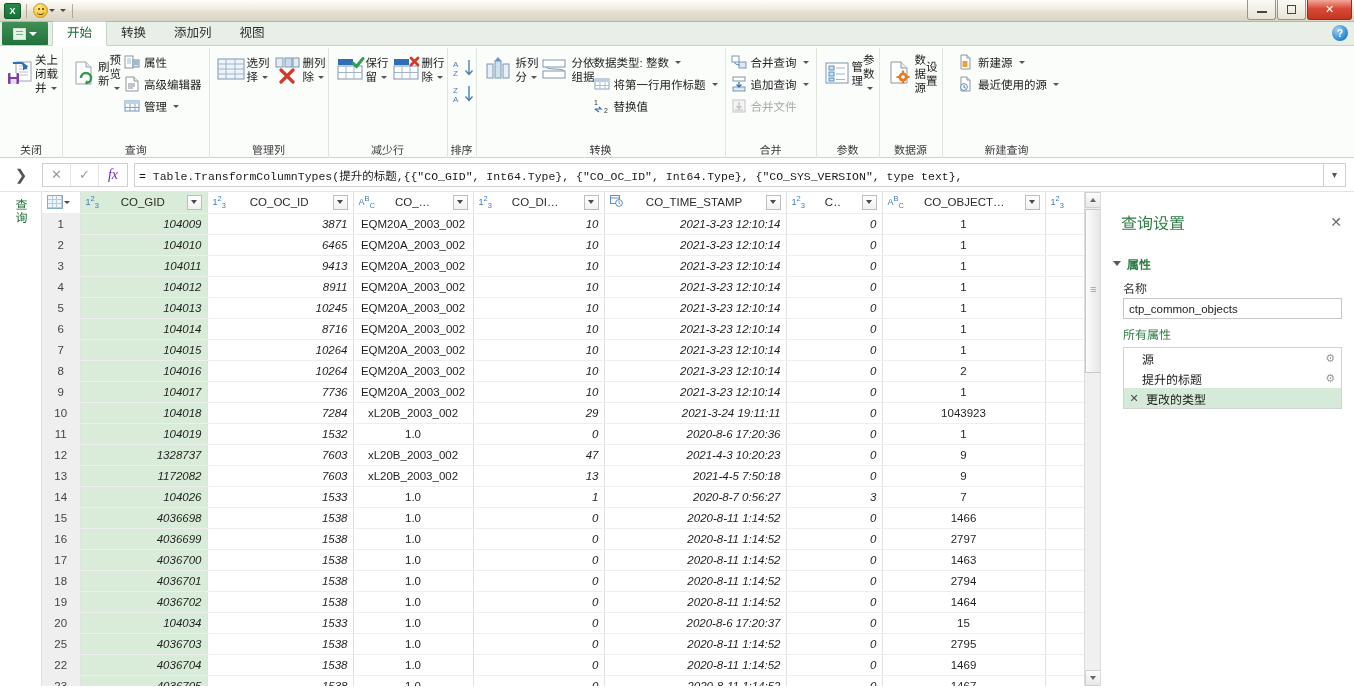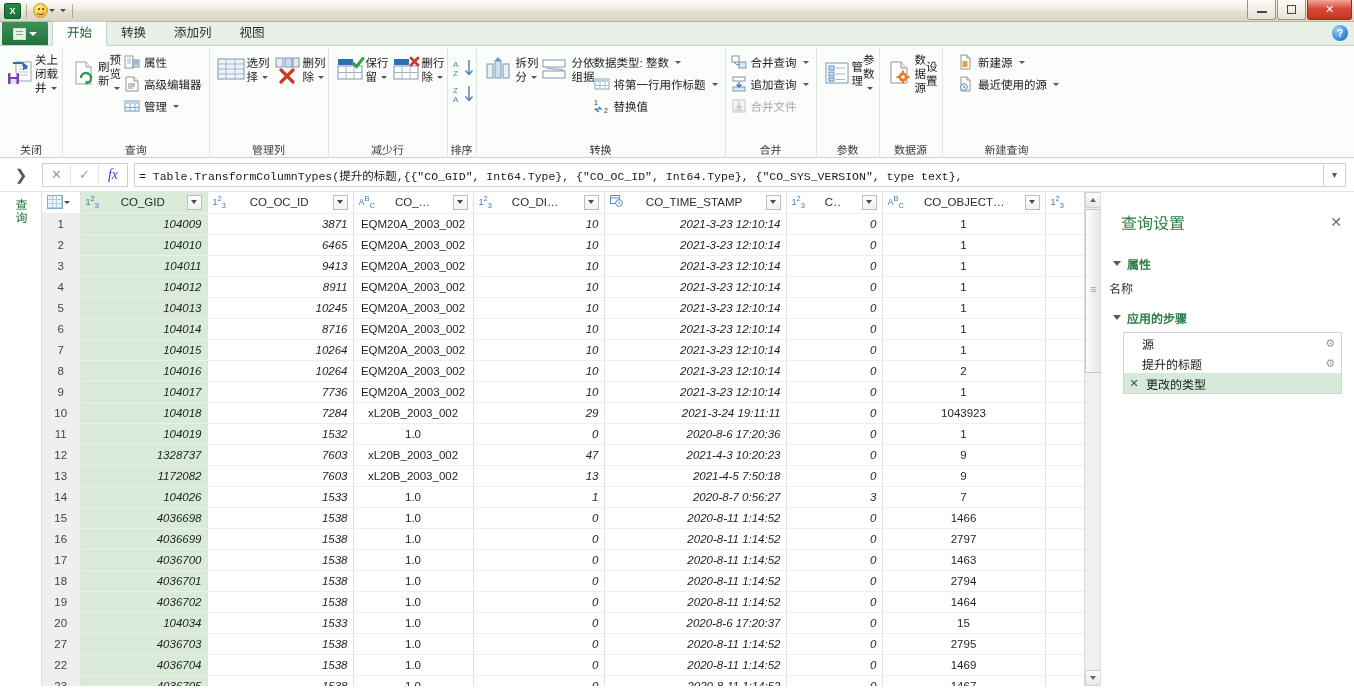--- a/index.html
+++ b/index.html
@@ -268,21 +268,21 @@
   .rp-title h2 { margin: 8px; font-size: 16px; font-weight: normal; color: #2e7d46; }
   .rp-close { color: #6a6a6a; font-size: 14px; }
   .rp-sec-hdr {
     display: flex; align-items: center; gap: 6px;
     padding: 3px 12px; font-size: 12px; font-weight: bold; color: #2e7d46;
   }
   .tri {
     width:0;height:0;border-left:4px solid transparent;border-right:4px solid transparent;
     border-top:5px solid #5a5a5a;
   }
-  .rp-label { padding: 4px 12px 2px 8px; font-size: 12px; color: #333; }
+  .rp-label { padding: 4px 12px 2px 22px; font-size: 12px; color: #333; }
   .rp-input {
     margin: 0 12px 0 22px; height: 21px; border: 1px solid #c7c7c7; background: #fff;
     display: flex; align-items: center; padding: 0 5px; font-size: 11.5px; color: #222;
   }
   .rp-link { padding: 6px 12px 2px 22px; font-size: 12px; color: #2e7d46; text-decoration: none; }
   .steps-box { margin: 3px 12px 0 22px; border: 1px solid #d3d3d3; }
   .step-row {
     display: flex; align-items: center; height: 20px; padding: 0 6px 0 4px;
     font-size: 12px; color: #222; gap: 4px;
   }
@@ -1019,21 +1019,21 @@
               <td class="cell-num key">104034</td>
               <td class="cell-num">1533</td>
               <td class="cell-txt">1.0</td>
               <td class="cell-num">0</td>
               <td class="cell-num">2020-8-6 17:20:37</td>
               <td class="cell-num">0</td>
               <td class="cell-txt">15</td>
               <td class="cell-num">1</td>
             </tr>
             <tr>
-              <td class="rownum">27</td>
+              <td class="rownum">25</td>
               <td class="cell-num key">4036703</td>
               <td class="cell-num">1538</td>
               <td class="cell-txt">1.0</td>
               <td class="cell-num">0</td>
               <td class="cell-num">2020-8-11 1:14:52</td>
               <td class="cell-num">0</td>
               <td class="cell-txt">2795</td>
               <td class="cell-num">1</td>
             </tr>
             <tr>
@@ -1076,25 +1076,23 @@
       <div class="rp-title">
         <h2>查询设置</h2>
         <div class="rp-close"><span>✕</span></div>
       </div>
 
       <div class="rp-sec-hdr">
         <span class="tri"></span>
         <span>属性</span>
       </div>
       <div class="rp-label">名称</div>
-
-      <div class="rp-sec-hdr" style="margin-top:8px;">
-        <span class="tri"></span>
-        <span>应用的步骤</span>
-      </div>
+      <div class="rp-input">ctp_common_objects</div>
+      <div class="rp-link">所有属性</div>
+
       <div class="steps-box">
         <div class="step-row">
           <span class="step-name">源</span>
           <span class="gear">⚙</span>
         </div>
         <div class="step-row">
           <span class="step-name">提升的标题</span>
           <span class="gear">⚙</span>
         </div>
         <div class="step-row active">

